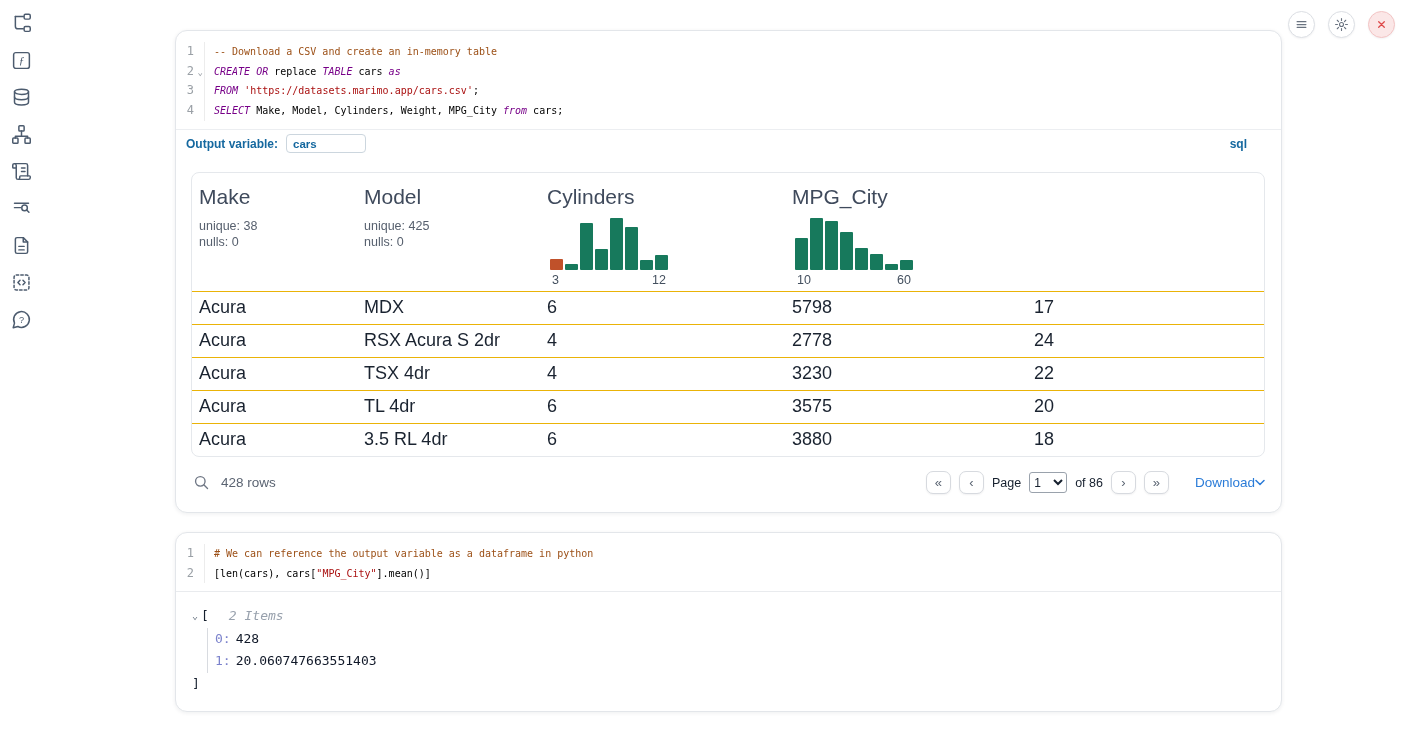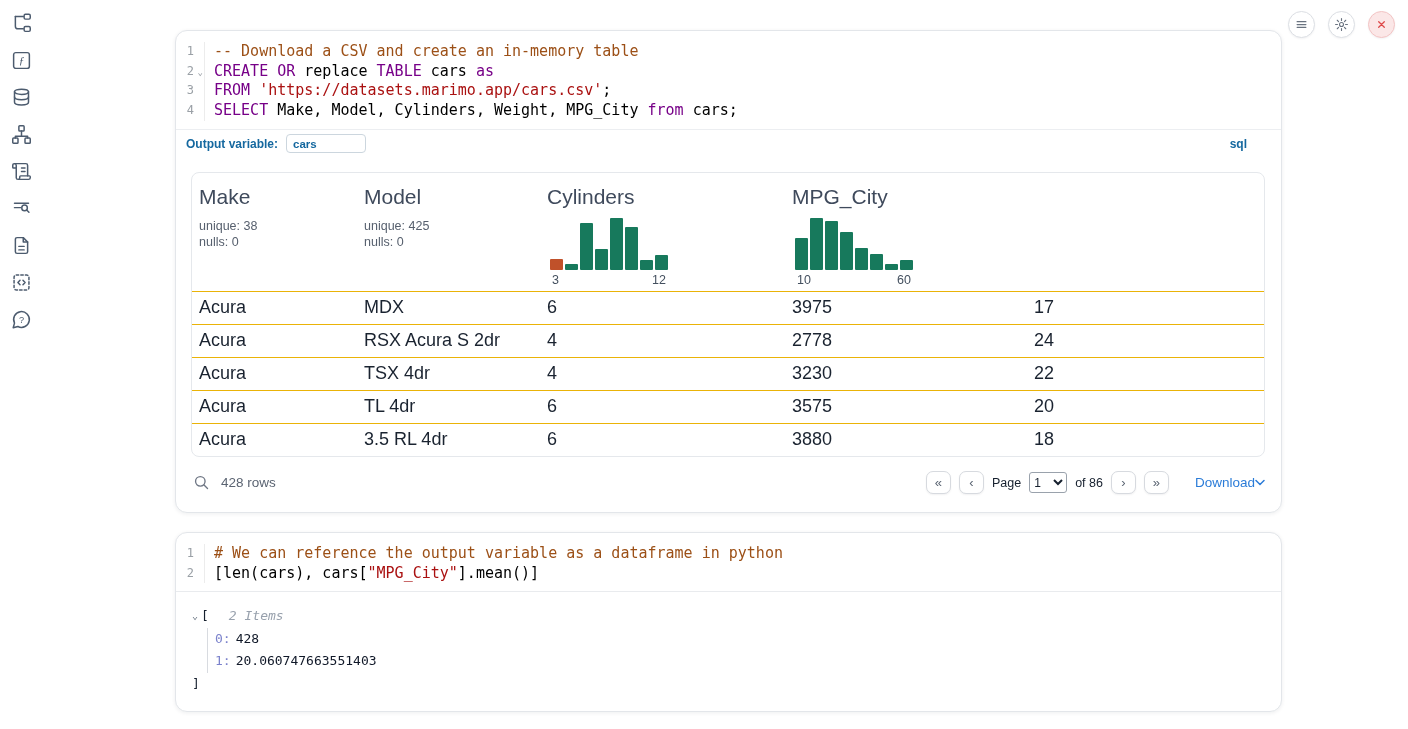--- a/index.html
+++ b/index.html
@@ -28,22 +28,22 @@
           box-shadow:0 1px 4px rgba(16,24,40,.07); }
   #cell-sql    { top:30px;  height:483px; }
   #cell-python { top:532px; height:180px; }
 
   
   .code-area { padding:11px 0 8px 0; font-family:"DejaVu Sans Mono", monospace; }
   .code-line { display:flex; height:19.7px; line-height:19.7px; }
   .gutter { position:relative; width:29px; flex:0 0 29px; border-right:1px solid #ececec;
             color:#9aa0a6; font-size:12px; text-align:right; padding-right:10px; }
   .fold { position:absolute; right:1px; top:1px; font-size:9px; color:#8d939b; cursor:pointer; }
-  .code-text { padding-left:9px; white-space:pre; font-size:15px; color:#000; }
-  .tk-keyword { color:#770088; }
+  .code-text { padding-left:9px; white-space:pre; font-size:10px; color:#000; }
+  .tk-keyword { color:#770088;font-style:italic; }
   .tk-comment { color:#9c5017; }
   .tk-string  { color:#aa1111; }
   .tk-text    { color:#000000; }
 
   
   .outvar-row { height:29px; border-top:1px solid #eceef1; display:flex;
                 align-items:center; padding:0 34px 0 10px; }
   .outvar-label { font-size:12px; font-weight:bold; color:#15689f; }
   .outvar-input { width:80px; height:19px; margin-left:8px; border:1px solid #ccd6de;
                   border-radius:4px; font-family:"Liberation Sans",sans-serif;
@@ -255,21 +255,21 @@
             <span>10</span>
             <span>60</span>
           </div>
         </div>
       </div>
     <div id="table-body">
         <div class="tr">
           <div class="td" style="width: 165px;">Acura</div>
           <div class="td" style="width: 183px;">MDX</div>
           <div class="td" style="width: 245px;">6</div>
-          <div class="td" style="width: 242px;">3975</div>
+          <div class="td" style="width: 242px;">5798</div>
           <div class="td" style="width: 240px;">17</div>
         </div>
         <div class="tr">
           <div class="td" style="width: 165px;">Acura</div>
           <div class="td" style="width: 183px;">RSX Acura S 2dr</div>
           <div class="td" style="width: 245px;">4</div>
           <div class="td" style="width: 242px;">2778</div>
           <div class="td" style="width: 240px;">24</div>
         </div>
         <div class="tr">

